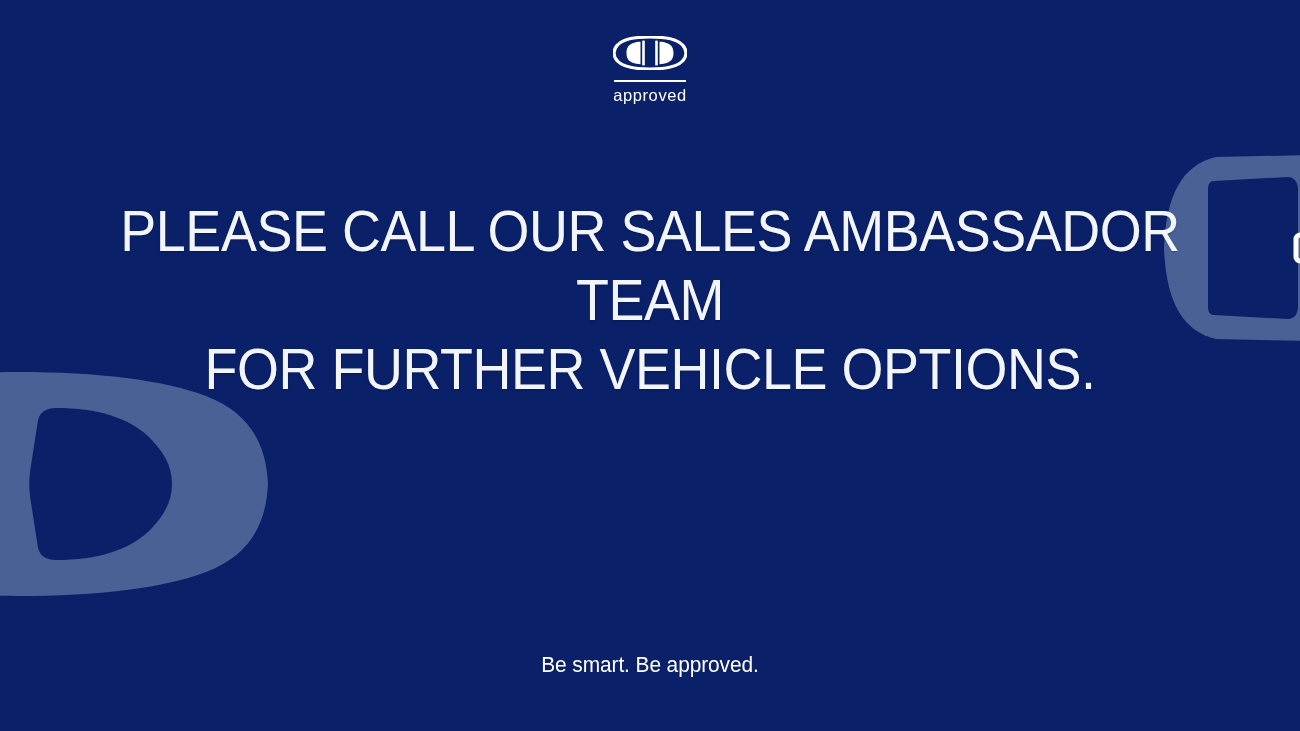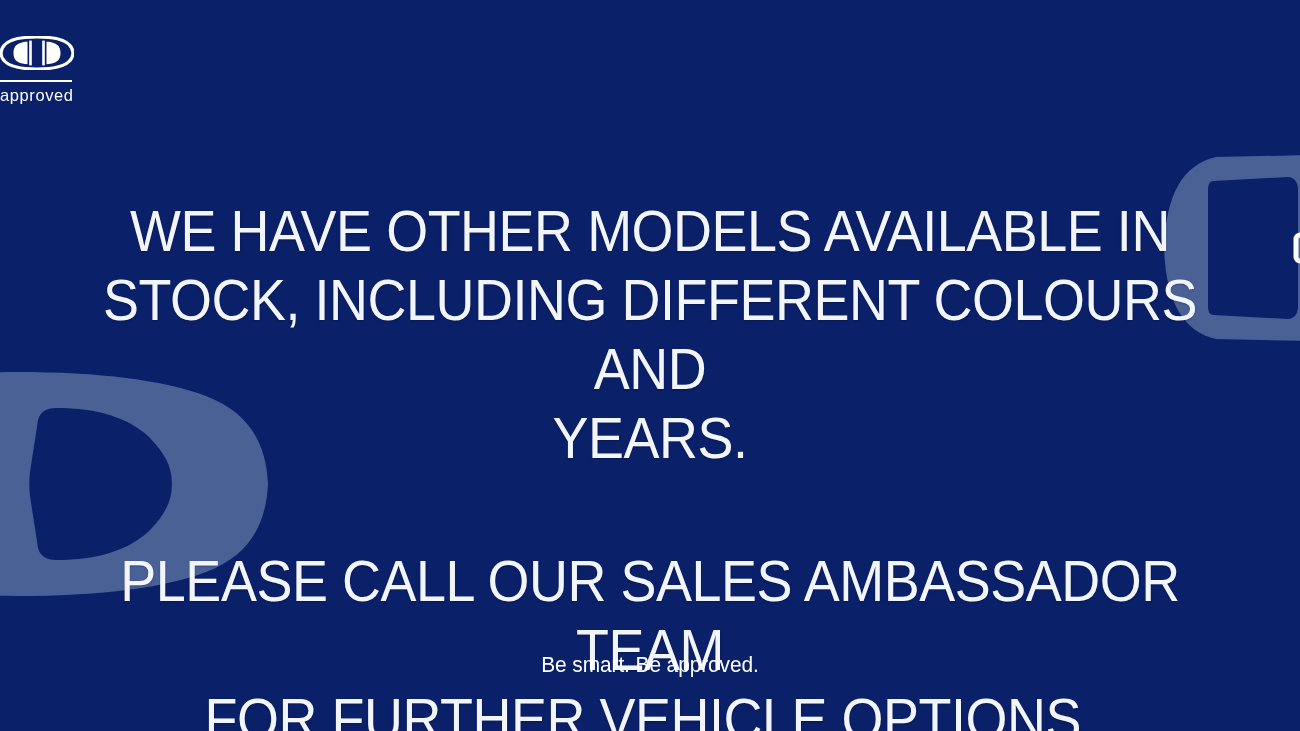--- a/index.html
+++ b/index.html
@@ -29,20 +29,21 @@
   .car-left  { left:-232px;  top:364px; }
 
   
   .brand {
     position:absolute;
     top:36px;
     left:0;
     right:0;
     display:flex;
     flex-direction:column;
+    align-items:center;
     z-index:4;
   }
   .brand-mark { display:block; }
   .brand-rule {
     width:72px;
     height:2px;
     background:#ffffff;
     margin-top:6px;
     margin-bottom:5px;
   }
@@ -205,25 +206,20 @@
     </svg>
   </span>
 
   <span class="brand-rule"></span>
 
   <span class="brand-word">approved</span>
 </div>
 
 <div class="message">
 
-  <div class="headline-block">
-    <div class="headline">WE HAVE OTHER MODELS AVAILABLE IN</div>
-    <div class="headline">STOCK, INCLUDING DIFFERENT COLOURS AND</div>
-    <div class="headline">YEARS.</div>
-  </div>
 
   <div class="headline-block">
     <div class="headline">PLEASE CALL OUR SALES AMBASSADOR TEAM</div>
     <div class="headline">FOR FURTHER VEHICLE OPTIONS.</div>
   </div>
 
 </div>
 
 <div class="tagline">Be smart. Be approved.</div>
 

